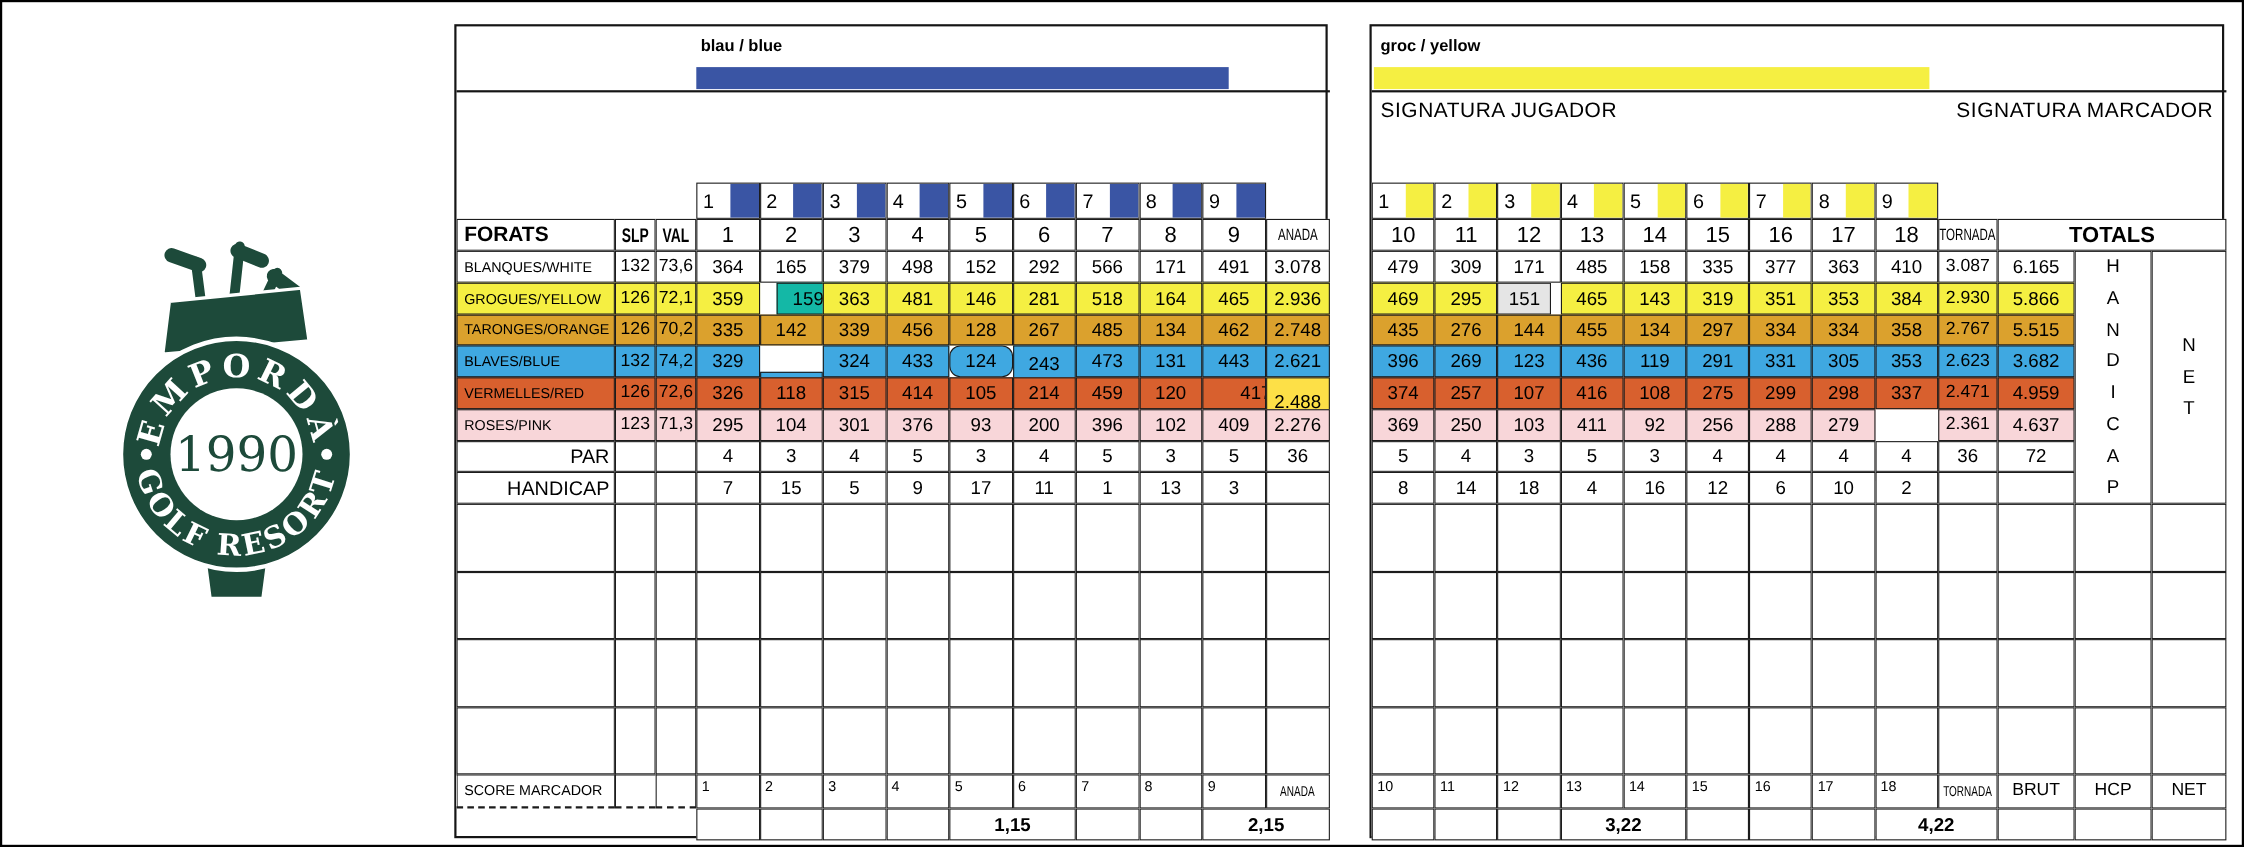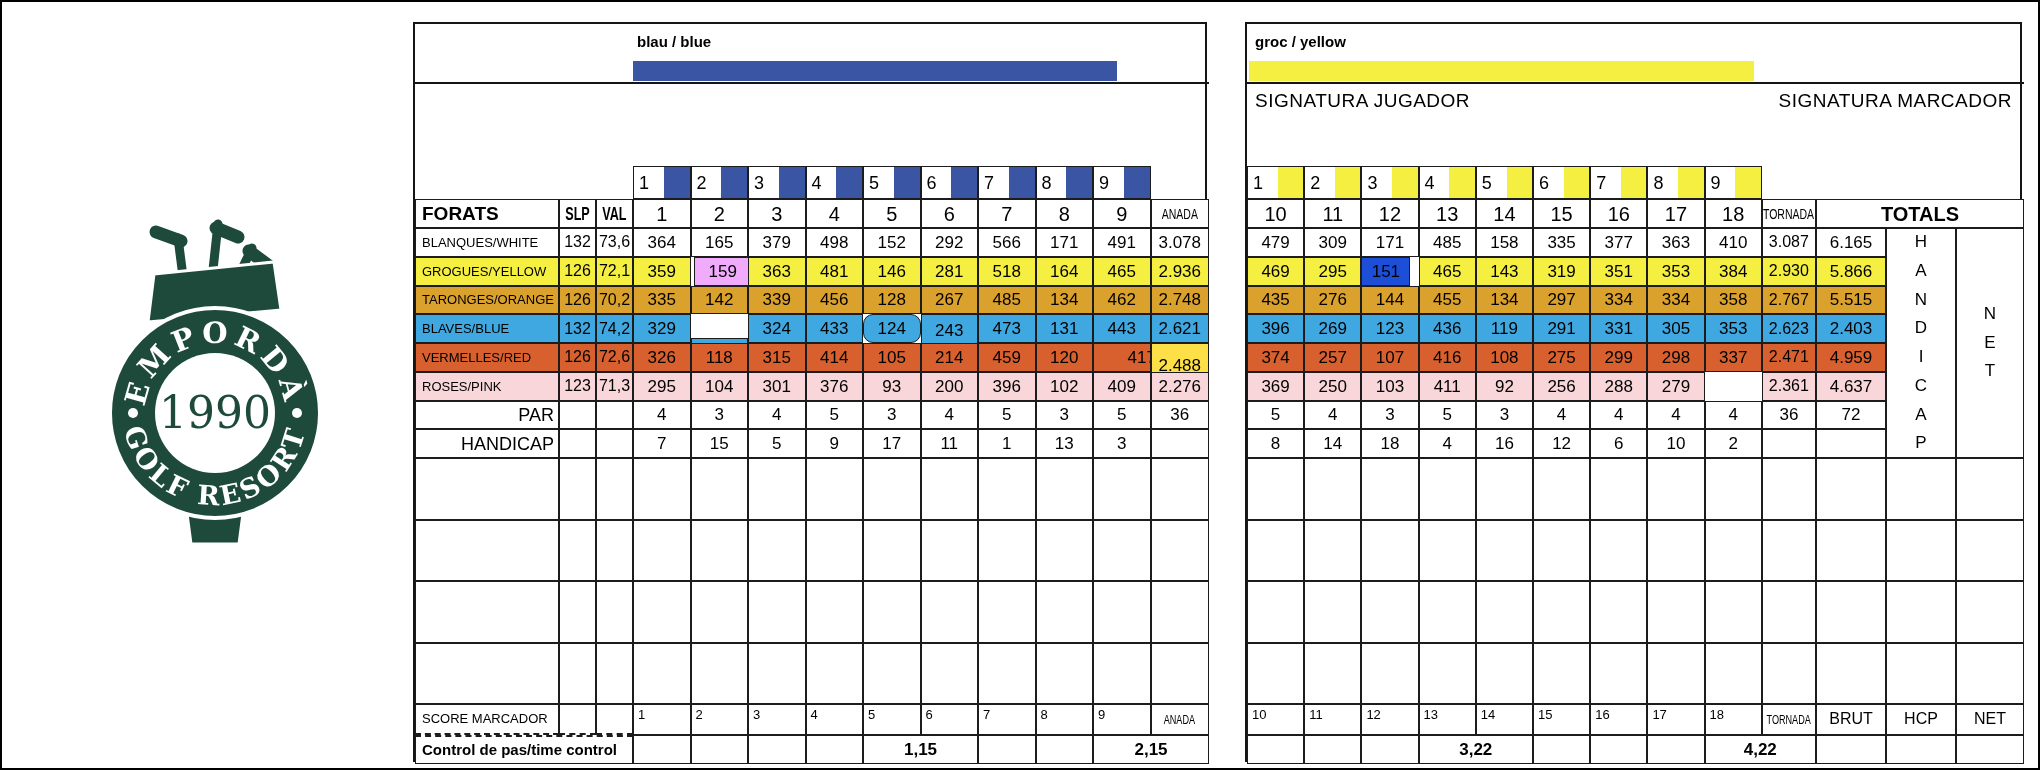--- a/index.html
+++ b/index.html
@@ -134,21 +134,21 @@
       <div class="cell fs17" style="left: 448px; top: 204px; width: 57.5px; height: 28.75px; background: rgb(255, 255, 255);">152</div>
       <div class="cell fs17" style="left: 505.5px; top: 204px; width: 57.5px; height: 28.75px; background: rgb(255, 255, 255);">292</div>
       <div class="cell fs17" style="left: 563px; top: 204px; width: 57.5px; height: 28.75px; background: rgb(255, 255, 255);">566</div>
       <div class="cell fs17" style="left: 620.5px; top: 204px; width: 57.5px; height: 28.75px; background: rgb(255, 255, 255);">171</div>
       <div class="cell fs17" style="left: 678px; top: 204px; width: 57.5px; height: 28.75px; background: rgb(255, 255, 255);">491</div>
       <div class="cell fs17" style="left: 735.5px; top: 204px; width: 58.5px; height: 28.75px; background: rgb(255, 255, 255);">3.078</div>
       <div class="cell left fs13" style="left: 0px; top: 232.75px; width: 144px; height: 28.75px; background: rgb(245, 239, 66);">GROGUES/YELLOW</div>
       <div class="cell fs16" style="left: 144px; top: 232.75px; width: 37px; height: 28.75px; background: rgb(245, 239, 66);">126</div>
       <div class="cell fs16" style="left: 181px; top: 232.75px; width: 37px; height: 28.75px; background: rgb(245, 239, 66);">72,1</div>
       <div class="cell fs17" style="left: 218px; top: 232.75px; width: 57.5px; height: 28.75px; background: rgb(245, 239, 66);">359</div>
-      <div class="cell fs17" style="left: 279px; top: 232.75px; width: 57.5px; height: 29px; background: #f0abfc;">159</div>
+      <div class="cell fs17" style="left: 291px; top: 232.75px; width: 57.5px; height: 29px; background: #14b8a6;">159</div>
       <div class="cell fs17" style="left: 333px; top: 232.75px; width: 57.5px; height: 28.75px; background: rgb(245, 239, 66);">363</div>
       <div class="cell fs17" style="left: 390.5px; top: 232.75px; width: 57.5px; height: 28.75px; background: rgb(245, 239, 66);">481</div>
       <div class="cell fs17" style="left: 448px; top: 232.75px; width: 57.5px; height: 28.75px; background: rgb(245, 239, 66);">146</div>
       <div class="cell fs17" style="left: 505.5px; top: 232.75px; width: 57.5px; height: 28.75px; background: rgb(245, 239, 66);">281</div>
       <div class="cell fs17" style="left: 563px; top: 232.75px; width: 57.5px; height: 28.75px; background: rgb(245, 239, 66);">518</div>
       <div class="cell fs17" style="left: 620.5px; top: 232.75px; width: 57.5px; height: 28.75px; background: rgb(245, 239, 66);">164</div>
       <div class="cell fs17" style="left: 678px; top: 232.75px; width: 57.5px; height: 28.75px; background: rgb(245, 239, 66);">465</div>
       <div class="cell fs17" style="left: 735.5px; top: 232.75px; width: 58.5px; height: 28.75px; background: rgb(245, 239, 66);">2.936</div>
       <div class="cell left fs13" style="left: 0px; top: 261.5px; width: 144px; height: 28.75px; background: rgb(219, 161, 45);">TARONGES/ORANGE</div>
       <div class="cell fs16" style="left: 144px; top: 261.5px; width: 37px; height: 28.75px; background: rgb(219, 161, 45);">126</div>
@@ -288,21 +288,20 @@
       <div class="cell topleft fs13" style="left: 333px; top: 680px; width: 57.5px; height: 30.5px;">3</div>
       <div class="cell topleft fs13" style="left: 390.5px; top: 680px; width: 57.5px; height: 30.5px;">4</div>
       <div class="cell topleft fs13" style="left: 448px; top: 680px; width: 57.5px; height: 30.5px;">5</div>
       <div class="cell topleft fs13" style="left: 505.5px; top: 680px; width: 57.5px; height: 30.5px;">6</div>
       <div class="cell topleft fs13" style="left: 563px; top: 680px; width: 57.5px; height: 30.5px;">7</div>
       <div class="cell topleft fs13" style="left: 620.5px; top: 680px; width: 57.5px; height: 30.5px;">8</div>
       <div class="cell topleft fs13" style="left: 678px; top: 680px; width: 57.5px; height: 30.5px;">9</div>
       <div class="cell fs13" style="left: 735.5px; top: 680px; width: 58.5px; height: 30.5px;">
         <span class="narrow">ANADA</span>
       </div>
-      <div class="cell left bold fs15 dasht" style="left: 0px; top: 710.5px; width: 218px; height: 29.5px;">Control de pas/time control</div>
       <div class="cell" style="left: 218px; top: 710.5px; width: 57.5px; height: 29.5px;"></div>
       <div class="cell" style="left: 275.5px; top: 710.5px; width: 57.5px; height: 29.5px;"></div>
       <div class="cell" style="left: 333px; top: 710.5px; width: 57.5px; height: 29.5px;"></div>
       <div class="cell" style="left: 390.5px; top: 710.5px; width: 57.5px; height: 29.5px;"></div>
       <div class="cell bold fs17" style="left: 448px; top: 710.5px; width: 115px; height: 29.5px;">1,15</div>
       <div class="cell" style="left: 563px; top: 710.5px; width: 57.5px; height: 29.5px;"></div>
       <div class="cell" style="left: 620.5px; top: 710.5px; width: 57.5px; height: 29.5px;"></div>
       <div class="cell bold fs17" style="left: 678px; top: 710.5px; width: 116px; height: 29.5px;">2,15</div>
     </div>
 
@@ -367,21 +366,21 @@
       <div class="cell fs17" style="left: 171.6px; top: 204px; width: 57.2px; height: 28.75px; background: rgb(255, 255, 255);">485</div>
       <div class="cell fs17" style="left: 228.8px; top: 204px; width: 57.2px; height: 28.75px; background: rgb(255, 255, 255);">158</div>
       <div class="cell fs17" style="left: 286px; top: 204px; width: 57.2px; height: 28.75px; background: rgb(255, 255, 255);">335</div>
       <div class="cell fs17" style="left: 343.2px; top: 204px; width: 57.2px; height: 28.75px; background: rgb(255, 255, 255);">377</div>
       <div class="cell fs17" style="left: 400.4px; top: 204px; width: 57.2px; height: 28.75px; background: rgb(255, 255, 255);">363</div>
       <div class="cell fs17" style="left: 457.6px; top: 204px; width: 57.2px; height: 28.75px; background: rgb(255, 255, 255);">410</div>
       <div class="cell fs16" style="left: 514.8px; top: 204px; width: 54.2px; height: 28.75px; background: rgb(255, 255, 255);">3.087</div>
       <div class="cell fs17" style="left: 569px; top: 204px; width: 70px; height: 28.75px; background: rgb(255, 255, 255);">6.165</div>
       <div class="cell fs17" style="left: 0px; top: 232.75px; width: 57.2px; height: 28.75px; background: rgb(245, 239, 66);">469</div>
       <div class="cell fs17" style="left: 57.2px; top: 232.75px; width: 57.2px; height: 28.75px; background: rgb(245, 239, 66);">295</div>
-      <div class="cell fs17" style="left: 114.4px; top: 232.75px; width: 49px; height: 28.75px; background: #1d4ed8;">151</div>
+      <div class="cell fs17" style="left: 114.4px; top: 232.75px; width: 49px; height: 28.75px; background: #e5e5e5;">151</div>
       <div class="cell fs17" style="left: 171.6px; top: 232.75px; width: 57.2px; height: 28.75px; background: rgb(245, 239, 66);">465</div>
       <div class="cell fs17" style="left: 228.8px; top: 232.75px; width: 57.2px; height: 28.75px; background: rgb(245, 239, 66);">143</div>
       <div class="cell fs17" style="left: 286px; top: 232.75px; width: 57.2px; height: 28.75px; background: rgb(245, 239, 66);">319</div>
       <div class="cell fs17" style="left: 343.2px; top: 232.75px; width: 57.2px; height: 28.75px; background: rgb(245, 239, 66);">351</div>
       <div class="cell fs17" style="left: 400.4px; top: 232.75px; width: 57.2px; height: 28.75px; background: rgb(245, 239, 66);">353</div>
       <div class="cell fs17" style="left: 457.6px; top: 232.75px; width: 57.2px; height: 28.75px; background: rgb(245, 239, 66);">384</div>
       <div class="cell fs16" style="left: 514.8px; top: 232.75px; width: 54.2px; height: 28.75px; background: rgb(245, 239, 66);">2.930</div>
       <div class="cell fs17" style="left: 569px; top: 232.75px; width: 70px; height: 28.75px; background: rgb(245, 239, 66);">5.866</div>
       <div class="cell fs17" style="left: 0px; top: 261.5px; width: 57.2px; height: 28.75px; background: rgb(219, 161, 45);">435</div>
       <div class="cell fs17" style="left: 57.2px; top: 261.5px; width: 57.2px; height: 28.75px; background: rgb(219, 161, 45);">276</div>
@@ -397,21 +396,21 @@
       <div class="cell fs17" style="left: 0px; top: 290.25px; width: 57.2px; height: 28.75px; background: rgb(63, 168, 225);">396</div>
       <div class="cell fs17" style="left: 57.2px; top: 290.25px; width: 57.2px; height: 28.75px; background: rgb(63, 168, 225);">269</div>
       <div class="cell fs17" style="left: 114.4px; top: 290.25px; width: 57.2px; height: 28.75px; background: rgb(63, 168, 225);">123</div>
       <div class="cell fs17" style="left: 171.6px; top: 290.25px; width: 57.2px; height: 28.75px; background: rgb(63, 168, 225);">436</div>
       <div class="cell fs17" style="left: 228.8px; top: 290.25px; width: 57.2px; height: 28.75px; background: rgb(63, 168, 225);">119</div>
       <div class="cell fs17" style="left: 286px; top: 290.25px; width: 57.2px; height: 28.75px; background: rgb(63, 168, 225);">291</div>
       <div class="cell fs17" style="left: 343.2px; top: 290.25px; width: 57.2px; height: 28.75px; background: rgb(63, 168, 225);">331</div>
       <div class="cell fs17" style="left: 400.4px; top: 290.25px; width: 57.2px; height: 28.75px; background: rgb(63, 168, 225);">305</div>
       <div class="cell fs17" style="left: 457.6px; top: 290.25px; width: 57.2px; height: 28.75px; background: rgb(63, 168, 225);">353</div>
       <div class="cell fs16" style="left: 514.8px; top: 290.25px; width: 54.2px; height: 28.75px; background: rgb(63, 168, 225);">2.623</div>
-      <div class="cell fs17" style="left: 569px; top: 290.25px; width: 70px; height: 28.75px; background: rgb(63, 168, 225);">2.403</div>
+      <div class="cell fs17" style="left: 569px; top: 290.25px; width: 70px; height: 28.75px; background: rgb(63, 168, 225);">3.682</div>
       <div class="cell fs17" style="left: 0px; top: 319px; width: 57.2px; height: 28.75px; background: rgb(216, 96, 46);">374</div>
       <div class="cell fs17" style="left: 57.2px; top: 319px; width: 57.2px; height: 28.75px; background: rgb(216, 96, 46);">257</div>
       <div class="cell fs17" style="left: 114.4px; top: 319px; width: 57.2px; height: 28.75px; background: rgb(216, 96, 46);">107</div>
       <div class="cell fs17" style="left: 171.6px; top: 319px; width: 57.2px; height: 28.75px; background: rgb(216, 96, 46);">416</div>
       <div class="cell fs17" style="left: 228.8px; top: 319px; width: 57.2px; height: 28.75px; background: rgb(216, 96, 46);">108</div>
       <div class="cell fs17" style="left: 286px; top: 319px; width: 57.2px; height: 28.75px; background: rgb(216, 96, 46);">275</div>
       <div class="cell fs17" style="left: 343.2px; top: 319px; width: 57.2px; height: 28.75px; background: rgb(216, 96, 46);">299</div>
       <div class="cell fs17" style="left: 400.4px; top: 319px; width: 57.2px; height: 28.75px; background: rgb(216, 96, 46);">298</div>
       <div class="cell fs17" style="left: 457.6px; top: 319px; width: 57.2px; height: 28.75px; background: rgb(216, 96, 46);">337</div>
       <div class="cell fs16" style="left: 514.8px; top: 319px; width: 54.2px; height: 28.75px; background: rgb(216, 96, 46);">2.471</div>

